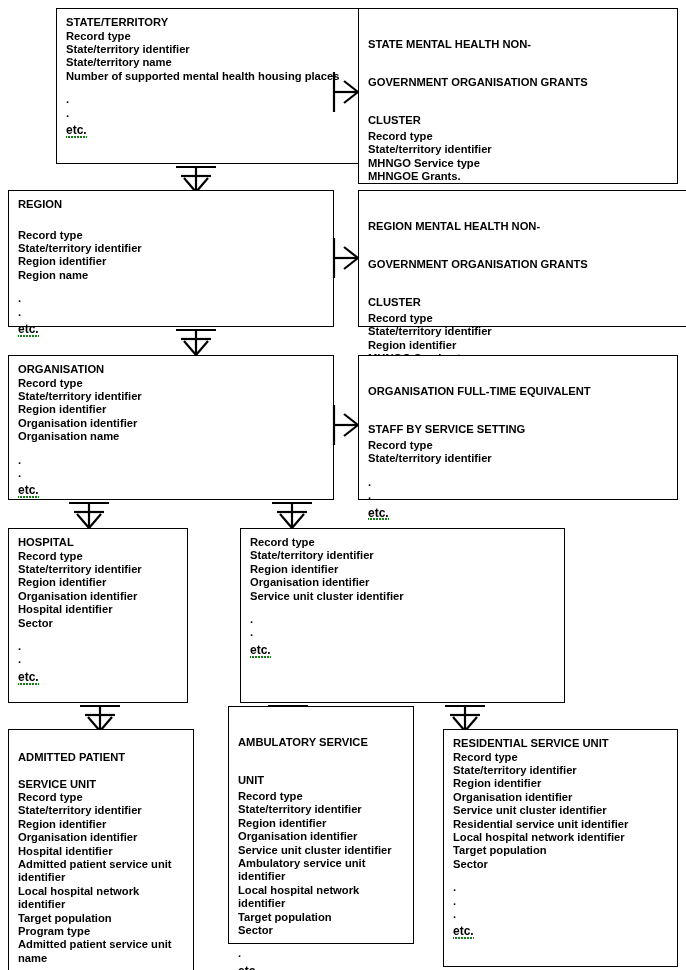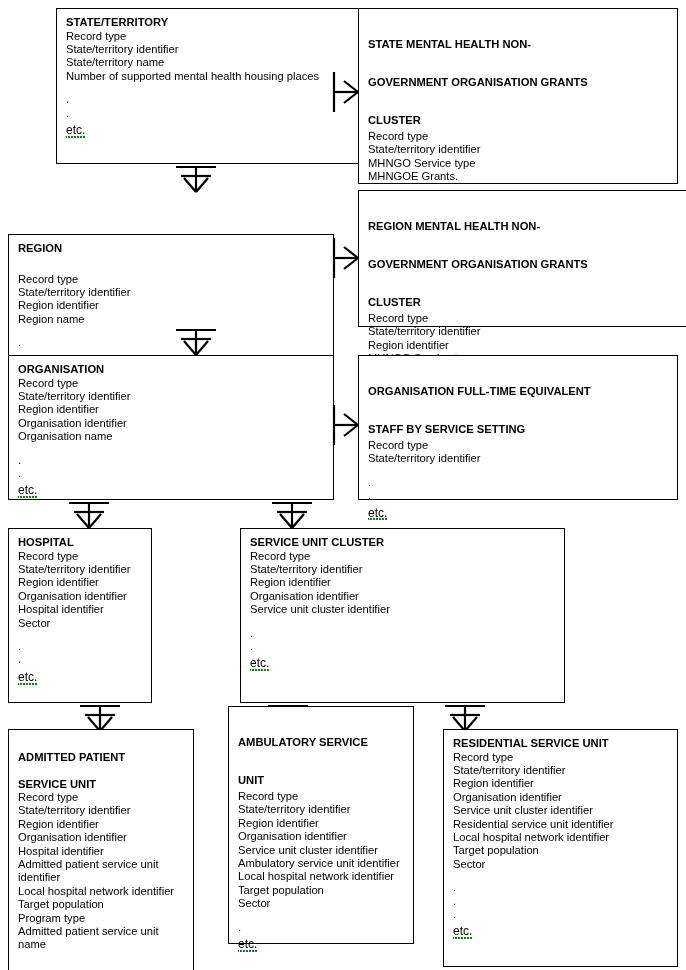--- a/index.html
+++ b/index.html
@@ -34,21 +34,21 @@
   }
   .attr {
     font-size: 11.2px;
     line-height: 13.4px;
     color: #000000;
   }
   .attr.dot {
     line-height: 13.4px;
     letter-spacing: 0;
   }
-  .attr-list { margin-top: 0; }
+  .attr-list { margin-top: 0; font-weight: bold; }
   .gap-sm { height: 10px; }
   .etc {
     font-size: 12px;
     line-height: 13.4px;
     color: #000000;
     display: inline;
   }
   .etc .word {
     
     background-image:
@@ -110,21 +110,21 @@
   <div class="conn" style="left:176px; top:164px;">
     <svg width="40" height="28" viewBox="0 0 40 28">
       <line x1="0" y1="3" x2="40" y2="3" stroke="#000" stroke-width="2.2"></line>
       <line x1="5" y1="12" x2="35" y2="12" stroke="#000" stroke-width="2.2"></line>
       <line x1="20" y1="3" x2="20" y2="28" stroke="#000" stroke-width="2.2"></line>
       <line x1="20" y1="28" x2="8" y2="14" stroke="#000" stroke-width="2.2"></line>
       <line x1="20" y1="28" x2="32" y2="14" stroke="#000" stroke-width="2.2"></line>
     </svg>
   </div>
 
-  <div class="entity" style="left:8px; top:190px; width:326px; height:137px;margin-top:44px;">
+  <div class="entity" style="left:8px; top:190px; width:326px; height:137px;">
     <div class="ent-title">REGION</div>
     <div class="attr-list" style="margin-top:17px;">
       <div class="attr">Record type</div>
       <div class="attr">State/territory identifier</div>
       <div class="attr">Region identifier</div>
       <div class="attr">Region name</div>
       <div class="gap-sm"></div>
       <div class="attr dot">.</div>
       <div class="attr dot">.</div>
       <div class="etc"><span class="word">etc.</span></div>
@@ -217,38 +217,37 @@
   <div class="conn" style="left:272px; top:500px;">
     <svg width="40" height="28" viewBox="0 0 40 28">
       <line x1="0" y1="3" x2="40" y2="3" stroke="#000" stroke-width="2.2"></line>
       <line x1="5" y1="12" x2="35" y2="12" stroke="#000" stroke-width="2.2"></line>
       <line x1="20" y1="3" x2="20" y2="28" stroke="#000" stroke-width="2.2"></line>
       <line x1="20" y1="28" x2="8" y2="14" stroke="#000" stroke-width="2.2"></line>
       <line x1="20" y1="28" x2="32" y2="14" stroke="#000" stroke-width="2.2"></line>
     </svg>
   </div>
 
-  <div class="entity" style="left:8px; top:528px; width:144px; height:175px;">
+  <div class="entity" style="left:8px; top:528px; width:180px; height:175px;">
     <div class="ent-title">HOSPITAL</div>
     <div class="attr-list">
       <div class="attr">Record type</div>
       <div class="attr">State/territory identifier</div>
       <div class="attr">Region identifier</div>
       <div class="attr">Organisation identifier</div>
       <div class="attr">Hospital identifier</div>
       <div class="attr">Sector</div>
       <div class="gap-sm"></div>
       <div class="attr dot">.</div>
       <div class="attr dot">.</div>
       <div class="etc"><span class="word">etc.</span></div>
     </div>
   </div>
 
   <div class="entity" style="left:240px; top:528px; width:325px; height:175px;">
-    <div class="ent-title">SERVICE UNIT CLUSTER</div>
     <div class="attr-list">
       <div class="attr">Record type</div>
       <div class="attr">State/territory identifier</div>
       <div class="attr">Region identifier</div>
       <div class="attr">Organisation identifier</div>
       <div class="attr">Service unit cluster identifier</div>
       <div class="gap-sm"></div>
       <div class="attr dot">.</div>
       <div class="attr dot">.</div>
       <div class="etc"><span class="word">etc.</span></div>

